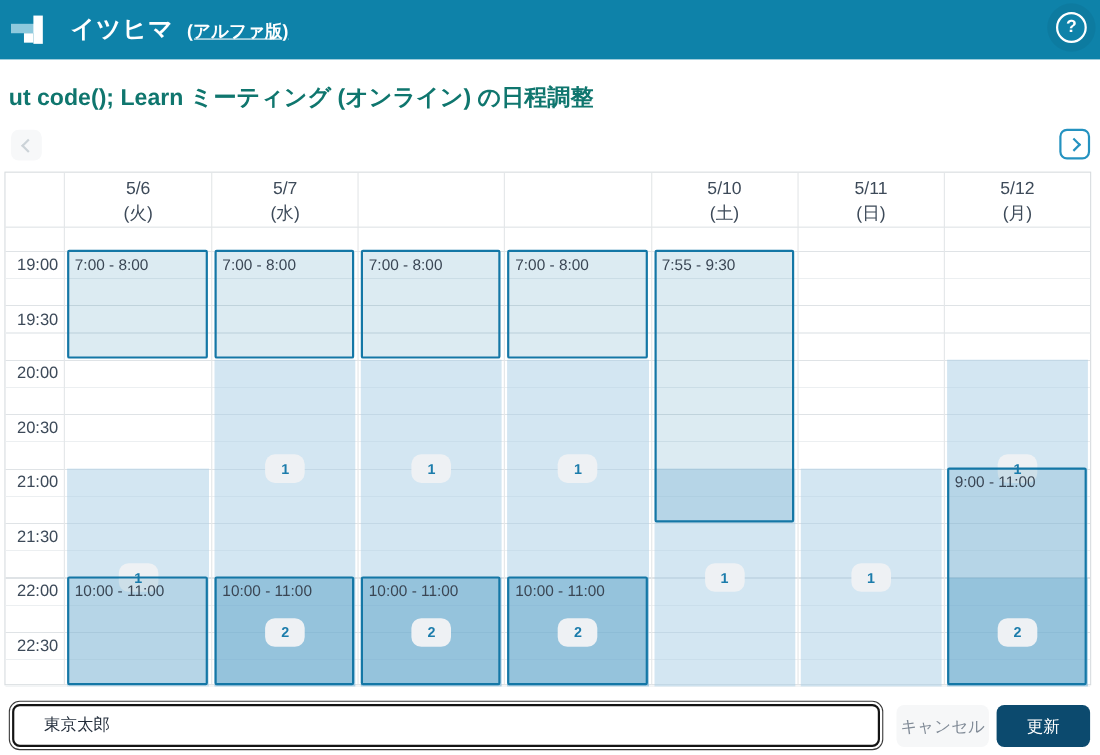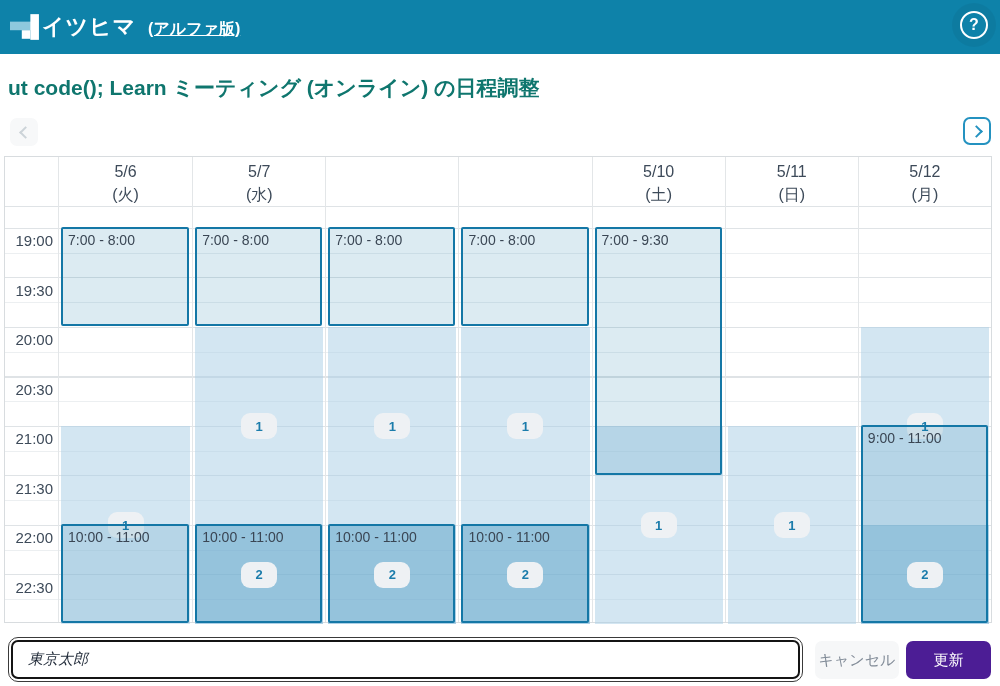--- a/index.html
+++ b/index.html
@@ -2,21 +2,21 @@
 <html><head>
 <meta charset="utf-8">
 <style>
   * { margin:0; padding:0; box-sizing:border-box; }
   html,body { width:1000px; height:686px; background:#fff; overflow:hidden;
               font-family:"Liberation Sans","DejaVu Sans",sans-serif; }
   
   .topbar { position:absolute; left:0; top:0; width:1000px; height:54px;
             background:#0e82a9; display:flex; align-items:center; }
   .logo { margin-left:10px; width:30px; height:30px; }
-  .app-name { color:#fff; font-size:22px; font-weight:bold; margin-left:2px; letter-spacing:1px; }
+  .app-name { color:#fff; font-size:22px; font-weight:bold; margin-left:24px; letter-spacing:1px; }
   .app-badge { color:#fff; font-size:16px; font-weight:bold; margin-left:12px; margin-top:4px;text-decoration:underline; }
   .help-btn { position:absolute; right:12px; top:11px; width:28px; height:28px;
               border:2px solid #fff; border-radius:50%; color:#fff; background:transparent;
               font-size:16px; font-weight:bold; display:flex; align-items:center; justify-content:center;
               box-shadow:0 0 0 8px rgba(0,0,0,0.05); cursor:pointer; }
   
   .page-title { position:absolute; left:8px; top:74px; font-size:21px; font-weight:600; color:#0f766e; }
   .nav-btn { position:absolute; width:28px; height:28px; border-radius:7px; background:#fff;
              display:flex; align-items:center; justify-content:center; cursor:pointer; }
   .nav-prev { left:10px; top:118px; background:#f7f8f9; border:none; }
@@ -49,26 +49,26 @@
   .block-label { font-size:14px; color:#3a4654; padding:3px 5px; white-space:nowrap; overflow:hidden; }
   .badge { position:absolute; left:50%; transform:translateX(-50%); width:36px; height:26px;
            background:#eef1f4; border-radius:9px; display:flex; align-items:center; justify-content:center;
            font-size:13px; font-weight:bold; color:#1b7cab; z-index:4; }
   .badge.under { z-index:2; }
   
   .footer { position:absolute; left:0; top:630px; width:1000px; height:56px; background:#fff; }
   .name-wrap { position:absolute; left:8px; top:7px; width:795px; height:45px;
                border:1px solid #3a3a3a; border-radius:10px; padding:2px; background:#fff; }
   .name-input { width:100%; height:100%; border:2px solid #141414; border-radius:7px;
-                font-size:15px; padding:0 15px; color:#1f2937; outline:none;
-                font-family:"Liberation Sans","DejaVu Sans",sans-serif;font-style:italic; }
+                font-size:15px; padding:0 27px; color:#1f2937; outline:none;
+                font-family:"Liberation Sans","DejaVu Sans",sans-serif; }
   .btn { position:absolute; top:11px; height:38px; border:none; border-radius:7px; font-size:15px;
          cursor:pointer; font-family:"Liberation Sans","DejaVu Sans",sans-serif; }
   .btn-cancel { left:815px; width:84px; background:#f6f7f8; color:#818b97; }
-  .btn-submit { right:9px; width:85px; background:#4c1d95; color:#fff; }
+  .btn-submit { right:9px; width:85px; background:#0c4a6e; color:#fff; }
 </style>
 </head>
 <body>
 
 <div class="topbar">
   <svg class="logo" viewBox="0 0 28 28">
     <rect x="0" y="9" width="20" height="8" fill="#8ec9dd"></rect>
     <rect x="19" y="2" width="8" height="24" fill="#ffffff"></rect>
     <rect x="11" y="17" width="8" height="8" fill="#ffffff"></rect>
   </svg>
@@ -163,21 +163,21 @@
     </div>
     <div class="day-col" style="left: 586.571px; width: 133.143px;">
       <div class="day-head">
         <div>5/10</div>
         <div>(土)</div>
       </div>
       <div class="col-rows">
         <div class="heat l1" style="top: 198px; height: 198px;"></div>
         <div class="badge" style="top: 284px;">1</div>
         <div class="block" style="top: -1px; height: 247.5px;">
-          <div class="block-label">7:00 - 9:30</div>
+          <div class="block-label">7:55 - 9:30</div>
         </div>
       </div>
     </div>
     <div class="day-col" style="left: 719.714px; width: 133.143px;">
       <div class="day-head">
         <div>5/11</div>
         <div>(日)</div>
       </div>
       <div class="col-rows">
         <div class="heat l1" style="top: 198px; height: 198px;"></div>

